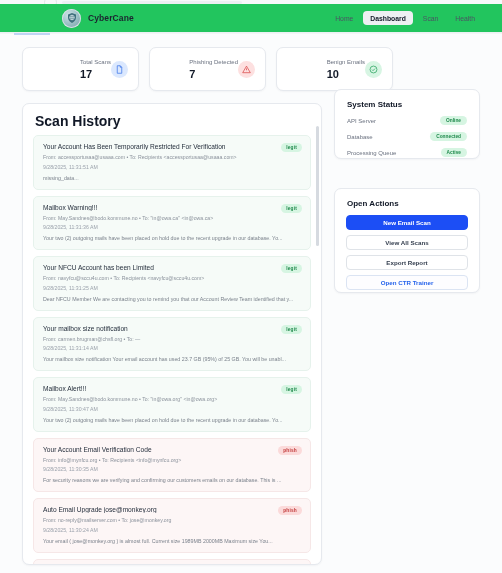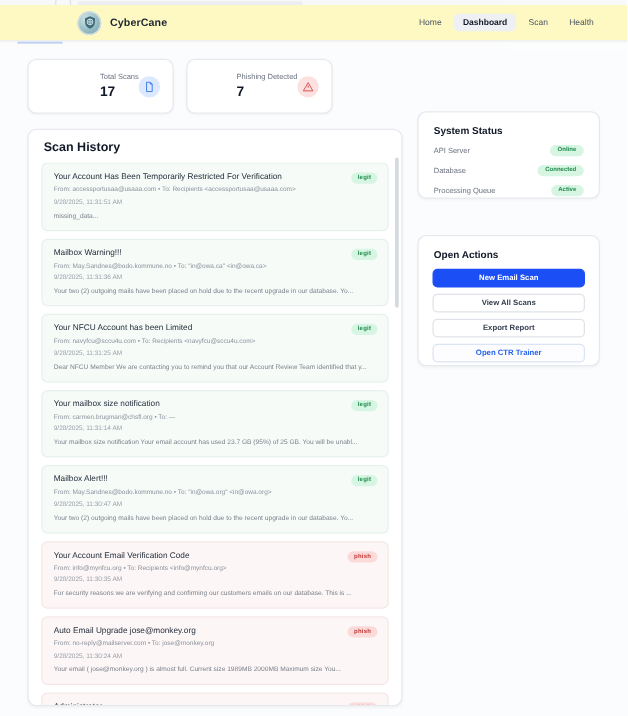--- a/index.html
+++ b/index.html
@@ -20,21 +20,21 @@
   .ghost-circle { position:absolute; left:44px; top:-4px; width:13px; height:13px; border-radius:50%; border:1px solid #9aa6b2; }
   .ghost-line { position:absolute; left:62px; top:1px; width:180px; height:3px; background:#c8d0d9; border-radius:2px;}
   .ghost-tabs { position:absolute; left:14px; top:24px; display:flex; gap:16px; font-size:7px; color:#5b6470; }
   .ghost-tab-active { color:#2563eb; }
   .ghost-underline { position:absolute; left:14px; top:33px; width:36px; height:2px; background:#2f6fe0; }
   .ghost-rule { position:absolute; left:0; top:33px; width:502px; height:1px; background:#e2e6eb; }
 
   
   .header {
     position: absolute; left: 0; top: 4px; width: 502px; height: 29px;
-    background: #fef9c3; display: flex; align-items: center;
+    background: #22c55e; display: flex; align-items: center;
     border-bottom: 1px solid #edf0f3; z-index: 5;
   }
   .brand { display: flex; align-items: center; gap: 7px; margin-left: 62px; }
   .logo {
     width: 19px; height: 19px; border-radius: 50%;
     background: radial-gradient(circle at 36% 32%, #cfe3e6 0%, #9cc0c6 48%, #6f9aa3 100%);
     display: flex; align-items: center; justify-content: center;
     box-shadow: 0 0 0 1px #d6e2e4 inset;
   }
   .logo svg { display: block; }
@@ -63,21 +63,21 @@
   .ic-blue { background: #dbe8fe; }
   .ic-red { background: #fde0e0; }
   .ic-green { background: #d7f5e3; }
 
   
   .history {
     position: absolute; left: 22px; top: 103px; width: 300px; height: 462px;
     background: #ffffff; border: 1px solid #e6e9ee; border-radius: 7px;
     box-shadow: 0 1px 2px rgba(16,24,40,.04); overflow: hidden;
   }
-  .history-title { font-size: 10px; font-weight: bold; color: #111827; padding: 9px 12px 6px; }
+  .history-title { font-size: 14px; font-weight: bold; color: #111827; padding: 9px 12px 6px; }
   .history-list { padding: 0 10px 8px; height: 438px; overflow: hidden; }
   .scan-item {
     position: relative; border-radius: 5px; padding: 7px 9px 8px; margin-bottom: 6px;
     border: 1px solid transparent;
   }
   .scan-item.legit { background: #f6fbf8; border-color: #e6f2ec; }
   .scan-item.phish { background: #fdf6f6; border-color: #f6e7e7; }
   .scan-subject {
     font-size: 6.6px; color: #1f2937; margin-bottom: 4px;
     padding-right: 30px; white-space: nowrap; overflow: hidden; text-overflow: ellipsis;
@@ -185,20 +185,32 @@
         <div class="stat-label">Phishing Detected</div>
         <div class="stat-value">7</div>
       </div>
       <span class="stat-icon ic-red">
         <svg width="9" height="9" viewBox="0 0 24 24" fill="none" stroke="#d94a4a" stroke-width="2">
           <path d="M12 3L1.8 20.5h20.4z"></path>
             <path d="M12 9v5M12 17.2v.2"></path>
         </svg>
       </span>
     </div>
+    <div class="stat-card">
+      <div>
+        <div class="stat-label">Benign Emails</div>
+        <div class="stat-value">10</div>
+      </div>
+      <span class="stat-icon ic-green">
+        <svg width="9" height="9" viewBox="0 0 24 24" fill="none" stroke="#2aa35f" stroke-width="2">
+          <circle cx="12" cy="12" r="9.2"></circle>
+            <path d="M8 12.3l2.7 2.7L16.2 9.5"></path>
+        </svg>
+      </span>
+    </div>
   </div>
 
   <div class="history">
     <div class="history-title">Scan History</div>
     <div class="history-list">
 
       <div class="scan-item legit">
         <div class="scan-subject">Your Account Has Been Temporarily Restricted For Verification</div>
         <div class="scan-meta">From: accessportusaa@usaaa.com • To: Recipients &lt;accessportusaa@usaaa.com&gt;</div>
         <div class="scan-time">9/28/2025, 11:31:51 AM</div>

